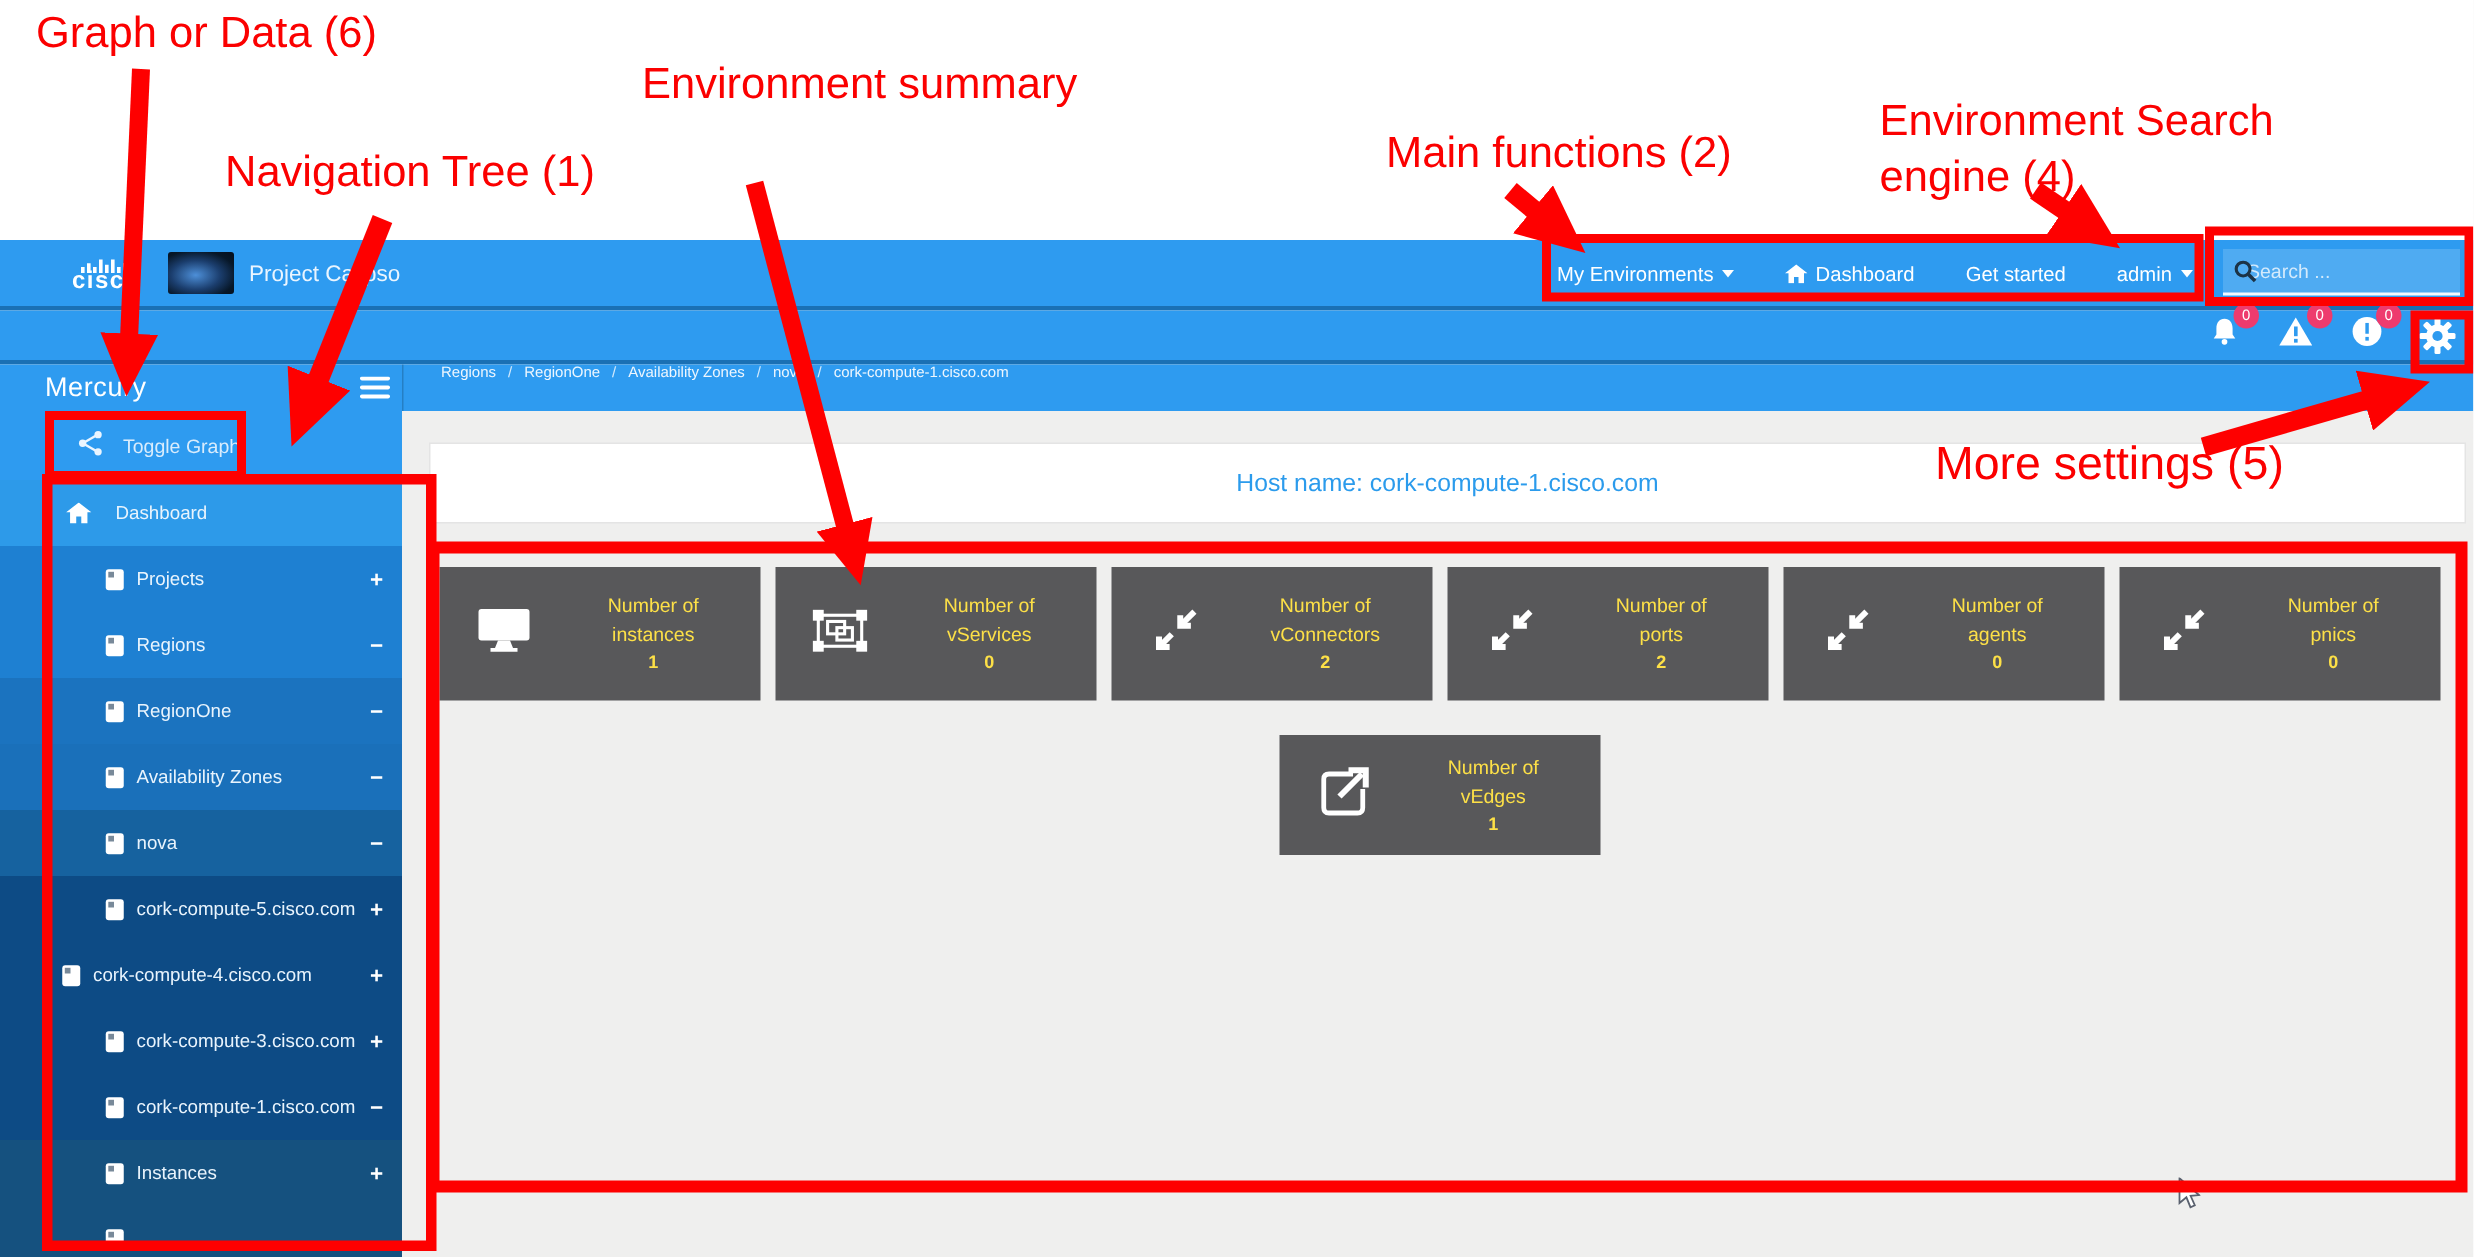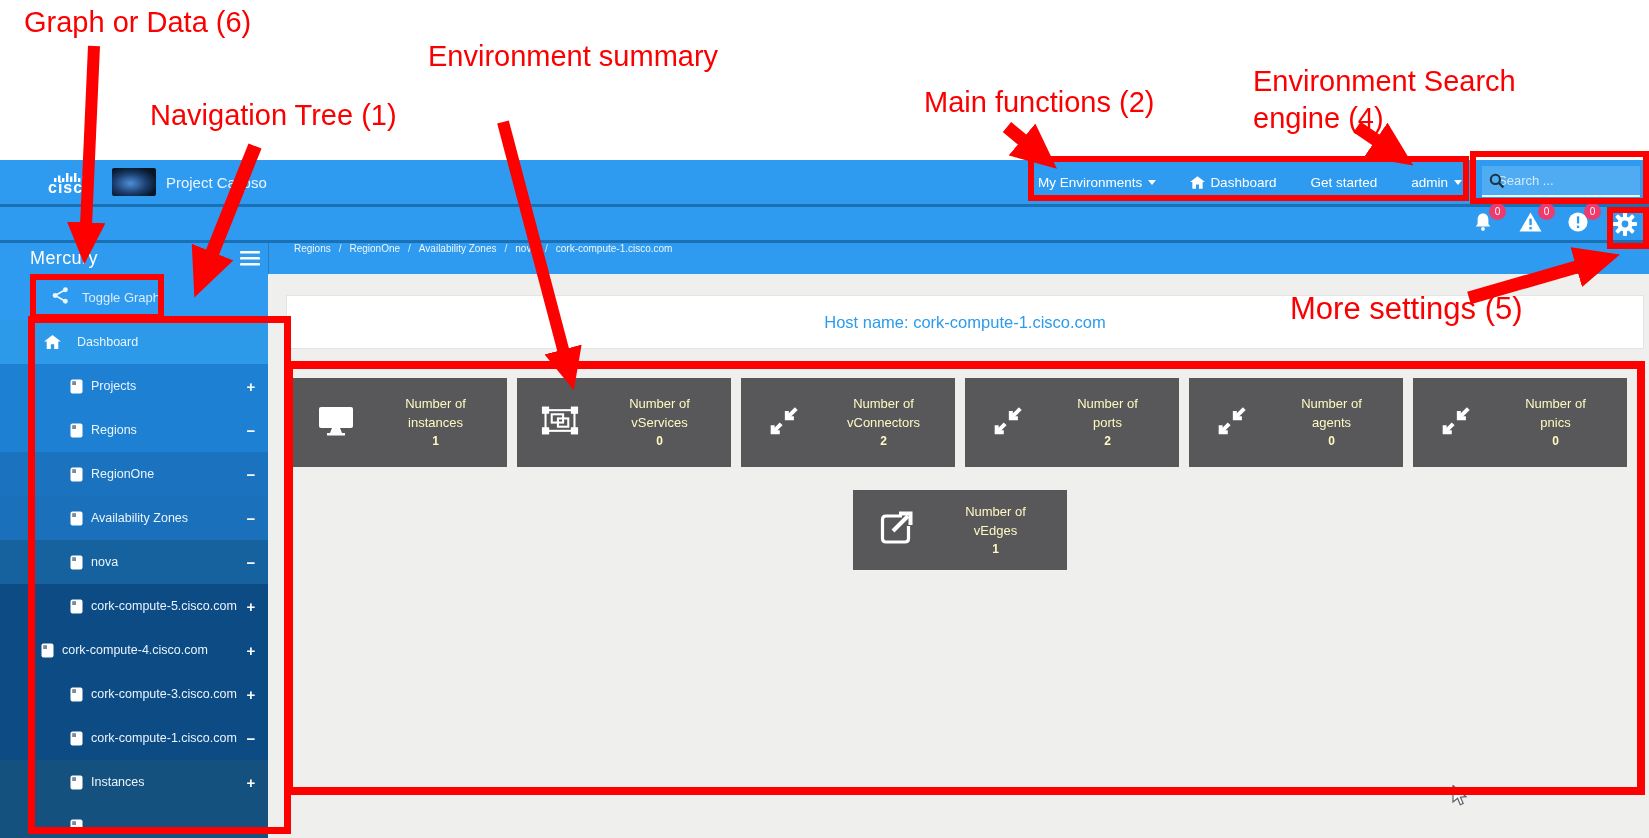--- a/index.html
+++ b/index.html
@@ -65,21 +65,21 @@
   .content{position:absolute;left:268px;top:274px;right:0;bottom:0;background:#efefee;overflow:hidden;}
   .host-panel{position:absolute;left:19px;top:22px;width:1356px;height:52px;background:#fff;
               box-shadow:0 0 0 1px #e4e4e4;display:flex;align-items:center;justify-content:center;}
   .host-heading{color:#2b9bec;font-size:16.5px;}
   .tiles{position:absolute;display:flex;gap:10px;}
   .row1{left:25px;top:104px;}
   .row2{left:585px;top:216px;}
   .tile{width:214px;height:89px;background:#58585a;display:flex;align-items:center;cursor:pointer;}
   .row2 .tile{height:80px;}
   .tile-icon{width:85px;display:flex;justify-content:center;}
-  .tile-text{flex:1;text-align:center;padding-right:14px;color:#fef9c3;font-size:13px;line-height:19px;}
+  .tile-text{flex:1;text-align:center;padding-right:14px;color:#fde047;font-size:13px;line-height:19px;}
   .tile-text span{display:block;}
   .tile-text .l3{font-weight:bold;font-size:12px;}
 
   .cursor{position:absolute;left:1184px;top:511px;}
 
   
   .rbox{position:absolute;box-sizing:border-box;border:7px solid #fe0000;z-index:39;pointer-events:none;}
   .rbox.b1{left:30px;top:274px;width:134px;height:46px;border-width:6px;}
   .rbox.b2{left:28px;top:316px;width:263px;height:518px;}
   .rbox.b3{left:285px;top:361px;width:1360px;height:434px;border-width:8px;}

